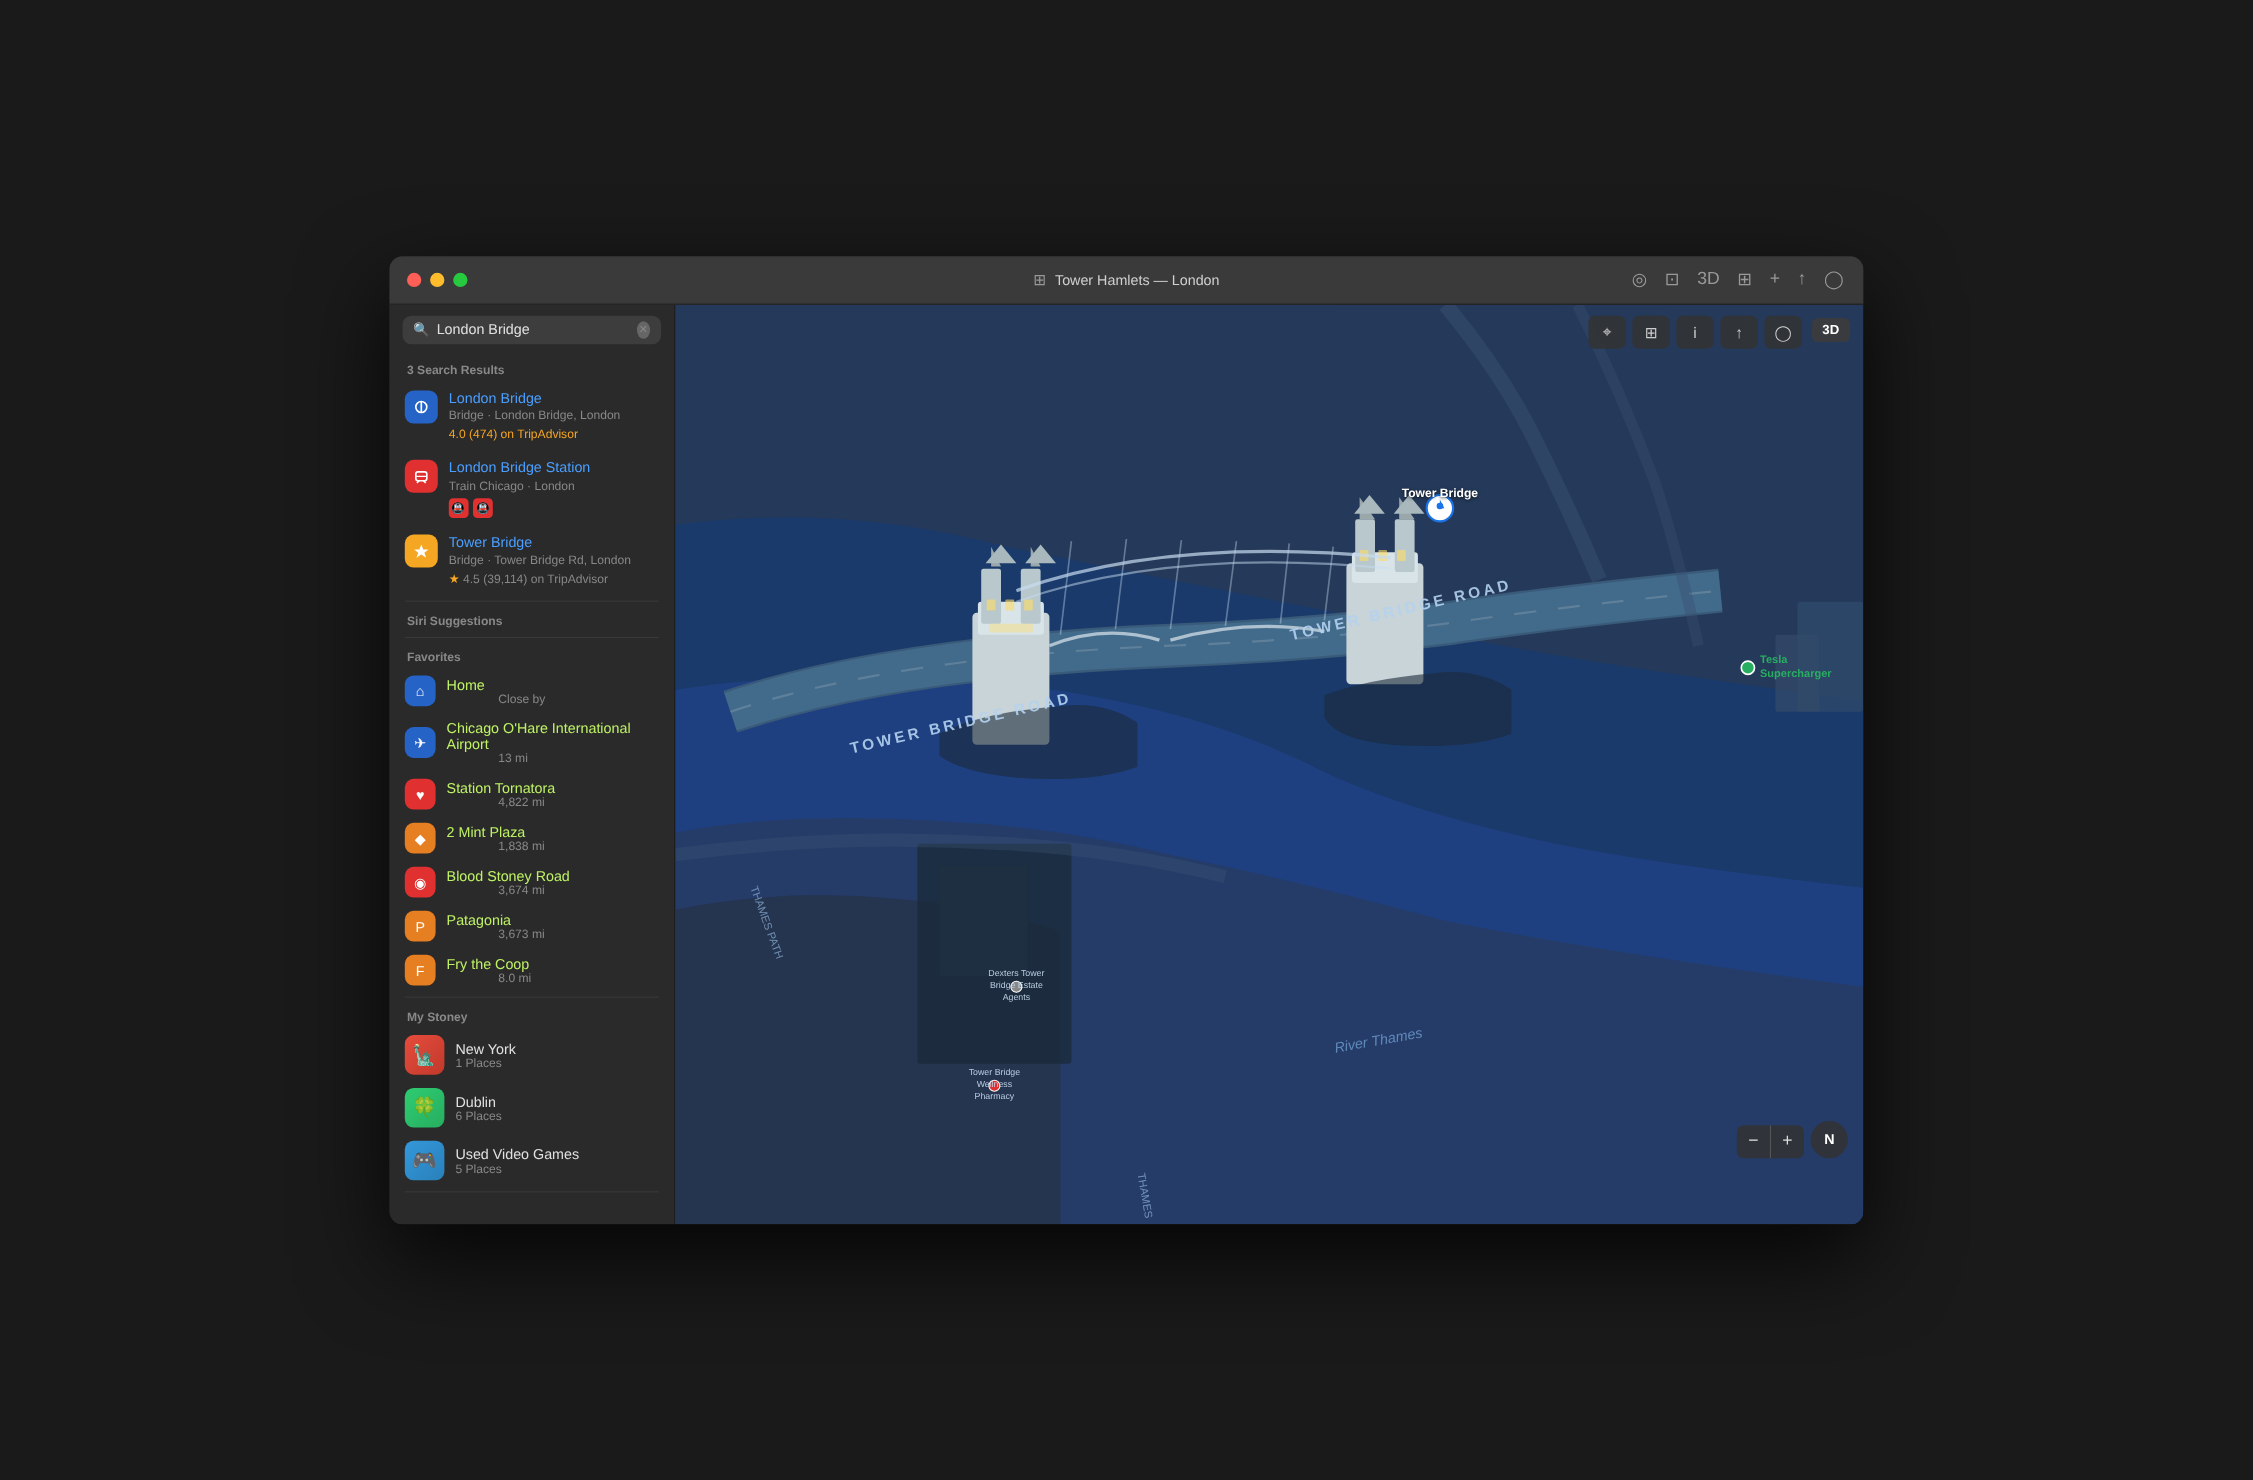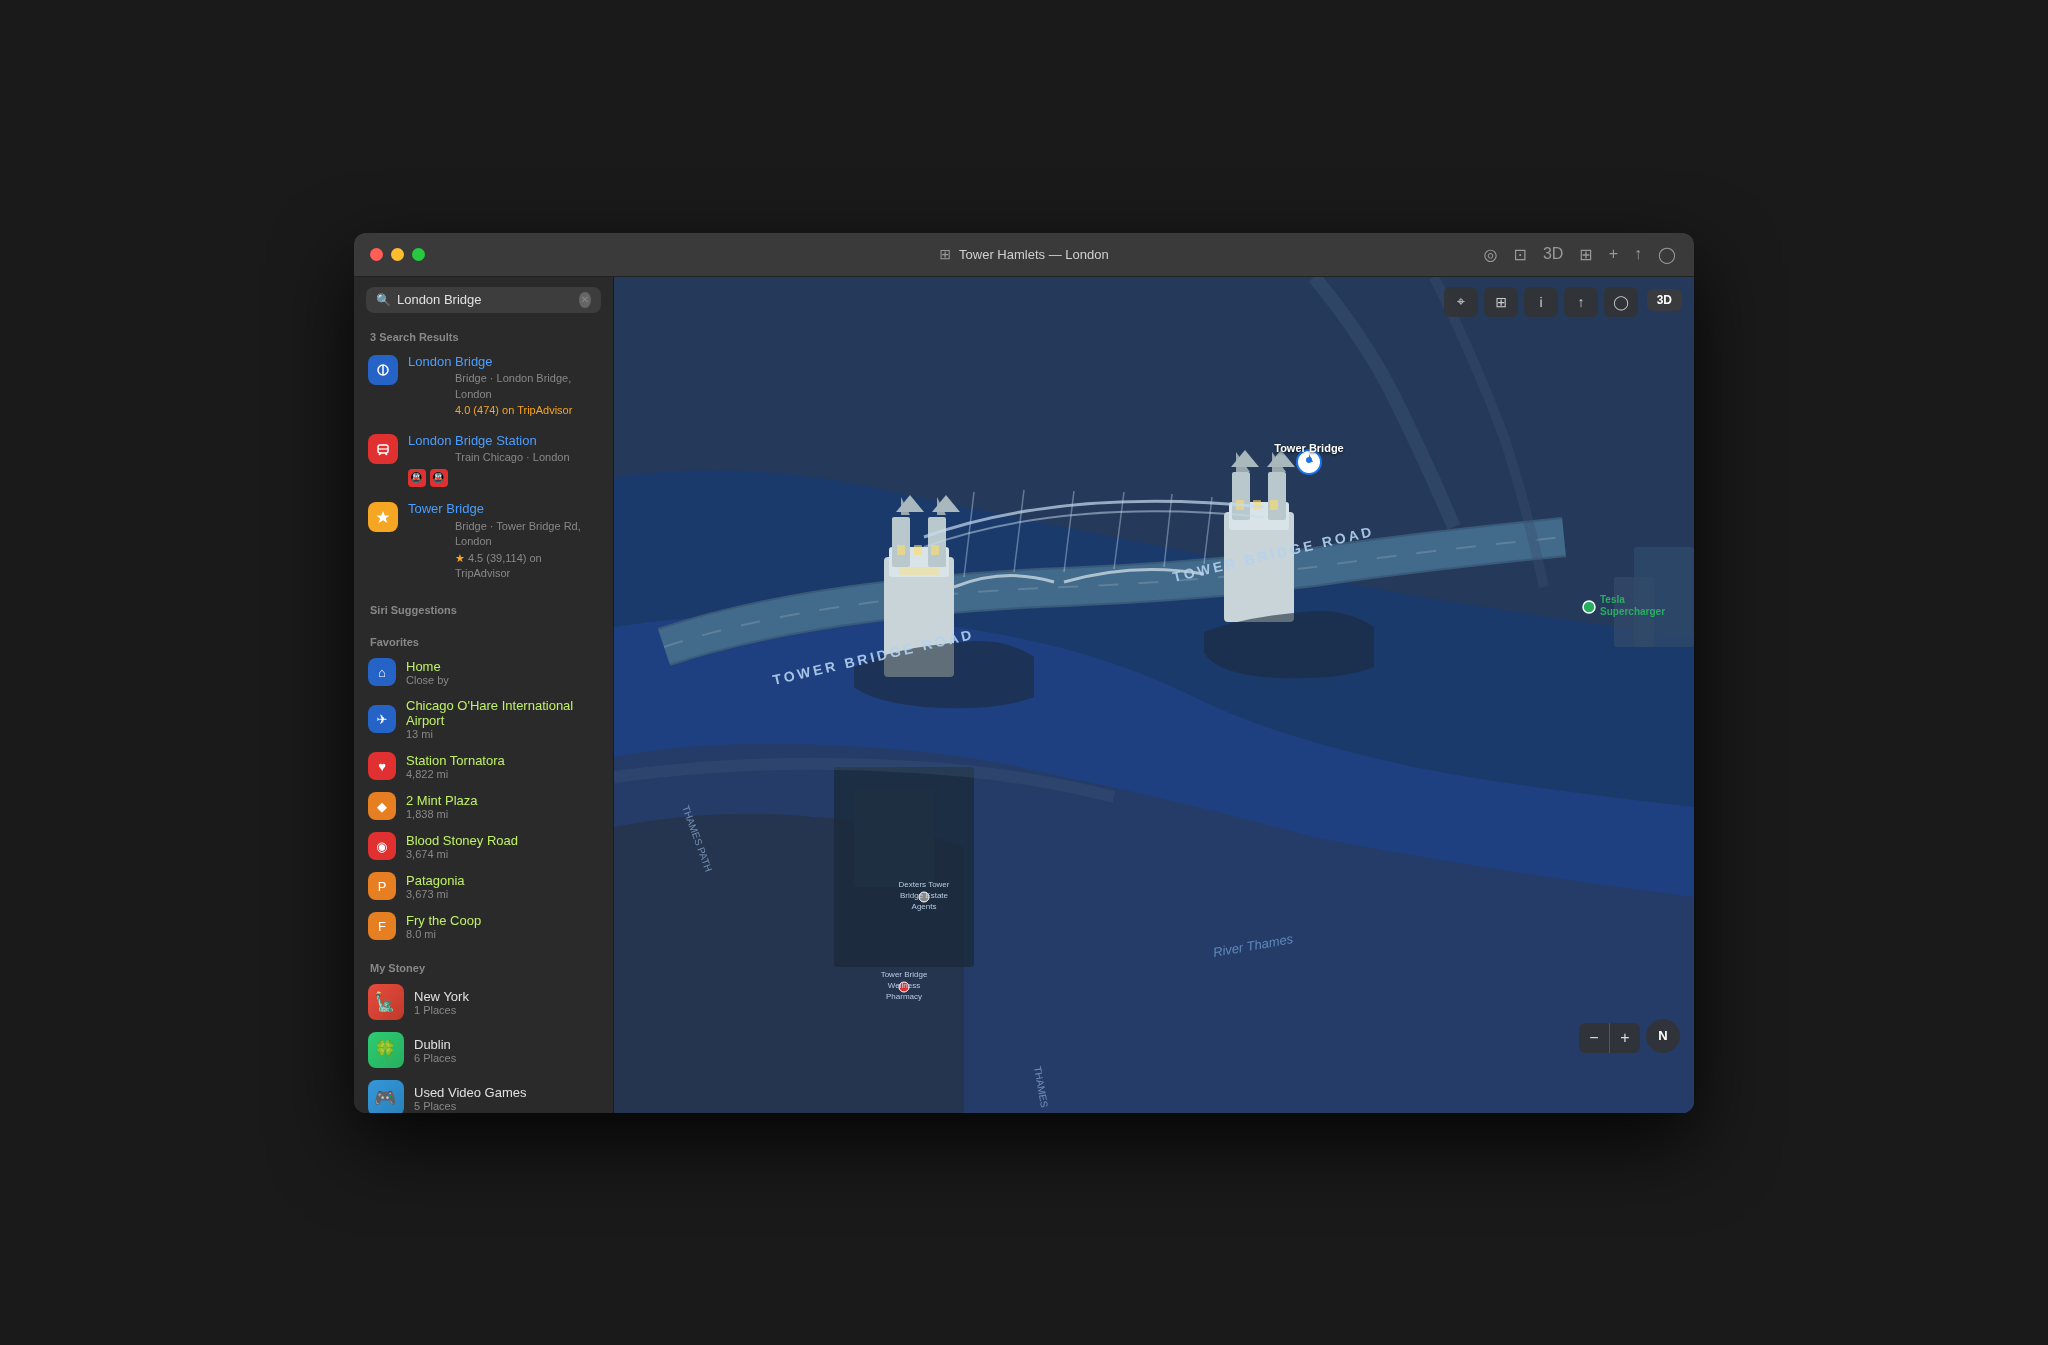--- a/index.html
+++ b/index.html
@@ -166,21 +166,20 @@
       color: #4a9eff;
       font-size: 13px;
       font-weight: 500;
       line-height: 1.3;
     }
     .result-sub {
       color: #888;
       font-size: 11px;
       line-height: 1.4;
       margin-top: 1px;
-      margin-left: 47px;
     }
     .result-rating {
       color: #f5a623;
       font-size: 11px;
     }
     .train-badges {
       display: flex;
       gap: 4px;
       margin-top: 3px;
     }
@@ -230,21 +229,21 @@
       height: 28px;
       border-radius: 50%;
       display: flex;
       align-items: center;
       justify-content: center;
       font-size: 13px;
       flex-shrink: 0;
     }
     .fav-info { flex: 1; }
     .fav-name { color: #bef264; font-size: 13px; font-weight: 400; }
-    .fav-sub { color: #888; font-size: 11px; }
+    .fav-sub { color: #888; font-size: 11px; margin-left: 47px; }
     .guide-item {
       display: flex;
       align-items: center;
       padding: 6px 14px;
       gap: 10px;
       cursor: pointer;
     }
     .guide-thumb {
       width: 36px;
       height: 36px;

